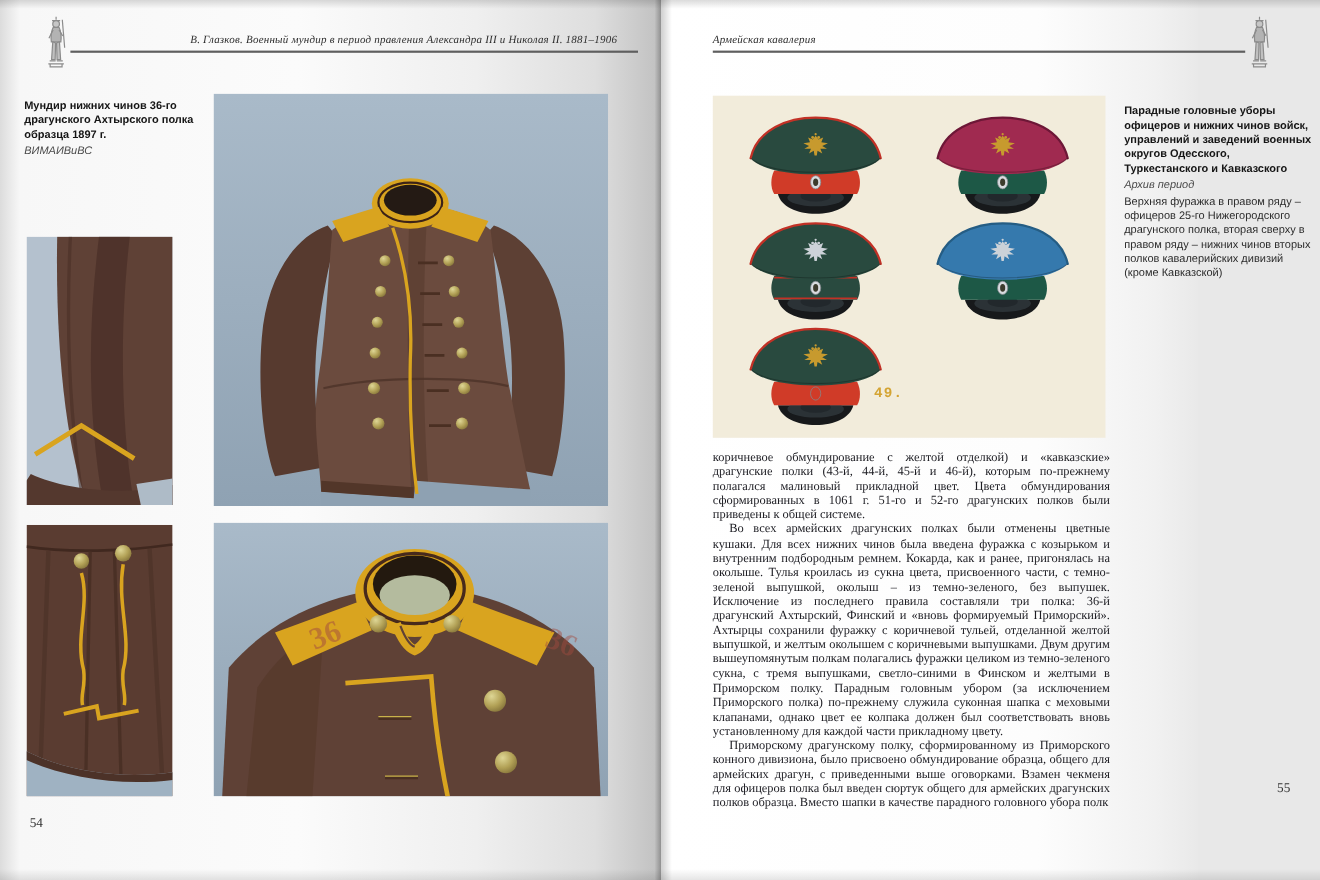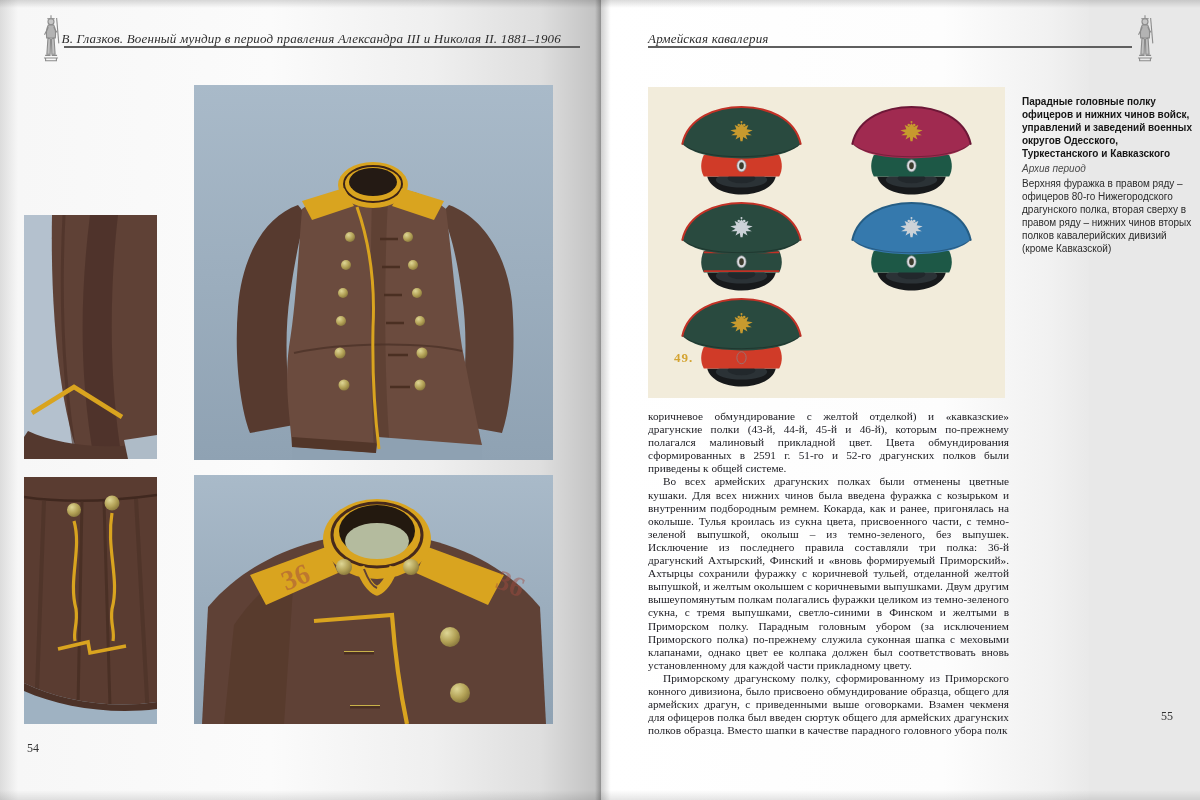--- a/index.html
+++ b/index.html
@@ -11,21 +11,21 @@
   .page-left{left:0;width:601px;
     background:linear-gradient(90deg,#dcdcdc 0%,#f7f7f7 3%,#fbfbfb 45%,#efefef 72%,#dedede 90%,#c3c3c3 99%,#8f8f8f 100%);}
   .page-right{left:601px;width:488px;
     background:linear-gradient(90deg,#cfcfcf 0%,#ffffff 2%,#fdfdfd 70%,#f1f1f1 92%,#e9e9e9 100%);}
   .edge-shade-top{position:absolute;left:0;top:0;width:1200px;height:8px;
     background:linear-gradient(180deg,rgba(0,0,0,.14),rgba(0,0,0,0));pointer-events:none;}
   .edge-shade-bottom{position:absolute;left:0;bottom:0;width:1200px;height:10px;
     background:linear-gradient(0deg,rgba(0,0,0,.10),rgba(0,0,0,0));pointer-events:none;}
 
   
-  .running-head{position:absolute;font-style:italic;font-size:13px;color:#2e2e2e;letter-spacing:.2px;white-space:nowrap;}
+  .running-head{position:absolute;font-style:italic;font-size:10px;color:#2e2e2e;letter-spacing:.2px;white-space:nowrap;}
   .head-left{top:31px;right:40px;}
   .head-right{top:31px;left:47px;}
   .head-rule{position:absolute;height:2.4px;background:#5f5f5f;}
   .rule-left{left:64px;right:21px;top:46px;}
   .rule-right{left:47px;width:484px;top:46px;}
   .ornament{position:absolute;width:26px;height:50px;}
   .orn-left{left:38px;top:13px;}
   .orn-right{left:531px;top:13px;}
 
   
@@ -46,22 +46,22 @@
 
   
   .plate{position:absolute;left:47px;top:87px;width:357px;height:311px;
     display:grid;grid-template-columns:135px 135px;grid-template-rows:96px 96px 96px;
     justify-content:space-between;align-content:space-between;
     padding:14px 26px 12px 26px;box-sizing:border-box;}
   .cap{position:relative;width:135px;height:96px;
     --crown:#333;--piping:transparent;--band:#333;--band_edge:transparent;
     --emblem:#caa;--number_color:#fff;--cockade_ring:#d8dbdf;--cockade_center:#3c3b2c;}
   .cap-svg{width:135px;height:96px;}
-  .cap-number{position:absolute;left:0;top:57px;width:100%;text-align:left;
-    font-family:Liberation Serif, serif;font-weight:bold;font-size:13px;
+  .cap-number{position:absolute;left:12px;top:57px;width:100%;text-align:right;
+    font-family:Liberation Mono, monospace;font-weight:bold;font-size:13px;
     color:var(--number_color);letter-spacing:1px;}
 
   
   .body-text{position:absolute;left:47px;top:410px;width:361px;
     font-size:11.3px;line-height:13.1px;color:#1c1c22;text-align:justify;}
   .body-text p{margin:0;text-indent:15px;}
   .body-text p.first{text-indent:0;}
 
   .page-number{position:absolute;font-size:12px;color:#333;}
   .pn-left{left:27px;top:741px;}
@@ -122,20 +122,24 @@
 
 <div class="spread">
 
   <div class="page page-left">
     <svg class="ornament orn-left" viewBox="0 0 24 44">
         <use href="#soldierfig"></use>
       </svg>
     <div class="running-head head-left">В. Глазков. Военный мундир в период правления Александра III и Николая II. 1881–1906</div>
     <div class="head-rule rule-left"></div>
 
+    <div class="caption caption-left">
+      <div class="cap-title">Мундир нижних чинов 36-го драгунского Ахтырского полка образца 1897 г.</div>
+      <div class="cap-source">ВИМАИВиВС</div>
+    </div>
 
     <div class="photo ph-sleeve">
       <svg viewBox="0 0 133 244" width="133" height="244">
         <rect width="133" height="244" fill="#b4c1ce"></rect>
         <path d="M28,0 L133,0 L133,244 L56,244 C38,200 26,110 28,0 Z" fill="#5f4136"></path>
         <path d="M66,0 C56,80 55,160 70,244 L98,244 C84,160 86,70 94,0 Z" fill="#4c3129" opacity="0.85"></path>
         <path d="M40,0 C36,80 38,160 52,244" stroke="#4a2f26" stroke-width="3" fill="none" opacity="0.6"></path>
         <path d="M8,198 L50,172 L98,202" stroke="#d9a41f" stroke-width="4.5" fill="none"></path>
         <path d="M4,216 C30,228 70,234 110,230 L133,226 L133,244 L0,244 L0,222 Z" fill="#54382e"></path>
         <path d="M100,225 L133,220 L133,244 L104,244 Z" fill="#aebbc7"></path>
@@ -280,27 +284,27 @@
       </div>
       <div class="cap" style="--crown: #294a3f; --piping: #c23126; --band: #d03b28; --band_edge: transparent; --emblem: #c79a2e; --number_color: #d4a433; --cockade_ring: transparent; --cockade_center: transparent;">
         <svg class="cap-svg" viewBox="0 0 150 112">
             <use href="#capshape"></use>
           </svg>
         <span class="cap-number">49.</span>
       </div>
     </div>
 
     <div class="caption caption-right">
-      <div class="cap-title">Парадные головные полку офицеров и нижних чинов войск, управлений и заведений военных округов Одесского, Туркестанского и Кавказского</div>
+      <div class="cap-title">Парадные головные уборы офицеров и нижних чинов войск, управлений и заведений военных округов Одесского, Туркестанского и Кавказского</div>
       <div class="cap-source">Архив период</div>
-      <div class="cap-note">Верхняя фуражка в правом ряду – офицеров 80-го Нижегородского драгунского полка, вторая сверху в правом ряду – нижних чинов вторых полков кавалерийских дивизий (кроме Кавказской)</div>
+      <div class="cap-note">Верхняя фуражка в правом ряду – офицеров 25-го Нижегородского драгунского полка, вторая сверху в правом ряду – нижних чинов вторых полков кавалерийских дивизий (кроме Кавказской)</div>
     </div>
 
     <div class="body-text">
-      <p class="first">коричневое обмундирование с желтой отделкой) и «кавказские» драгунские полки (43-й, 44-й, 45-й и 46-й), которым по-прежнему полагался малиновый прикладной цвет. Цвета обмундирования сформированных в 2591 г. 51-го и 52-го драгунских полков были приведены к общей системе.</p>
+      <p class="first">коричневое обмундирование с желтой отделкой) и «кавказские» драгунские полки (43-й, 44-й, 45-й и 46-й), которым по-прежнему полагался малиновый прикладной цвет. Цвета обмундирования сформированных в 1061 г. 51-го и 52-го драгунских полков были приведены к общей системе.</p>
       <p>Во всех армейских драгунских полках были отменены цветные кушаки. Для всех нижних чинов была введена фуражка с козырьком и внутренним подбородным ремнем. Кокарда, как и ранее, пригонялась на околыше. Тулья кроилась из сукна цвета, присвоенного части, с темно-зеленой выпушкой, околыш – из темно-зеленого, без выпушек. Исключение из последнего правила составляли три полка: 36-й драгунский Ахтырский, Финский и «вновь формируемый Приморский». Ахтырцы сохранили фуражку с коричневой тульей, отделанной желтой выпушкой, и желтым околышем с коричневыми выпушками. Двум другим вышеупомянутым полкам полагались фуражки целиком из темно-зеленого сукна, с тремя выпушками, светло-синими в Финском и желтыми в Приморском полку. Парадным головным убором (за исключением Приморского полка) по-прежнему служила суконная шапка с меховыми клапанами, однако цвет ее колпака должен был соответствовать вновь установленному для каждой части прикладному цвету.</p>
       <p>Приморскому драгунскому полку, сформированному из Приморского конного дивизиона, было присвоено обмундирование образца, общего для армейских драгун, с приведенными выше оговорками. Взамен чекменя для офицеров полка был введен сюртук общего для армейских драгунских полков образца. Вместо шапки в качестве парадного головного убора полк</p>
     </div>
 
     <div class="page-number pn-right">55</div>
   </div>
 
   <div class="edge-shade-top"></div>
   <div class="edge-shade-bottom"></div>
 </div>

